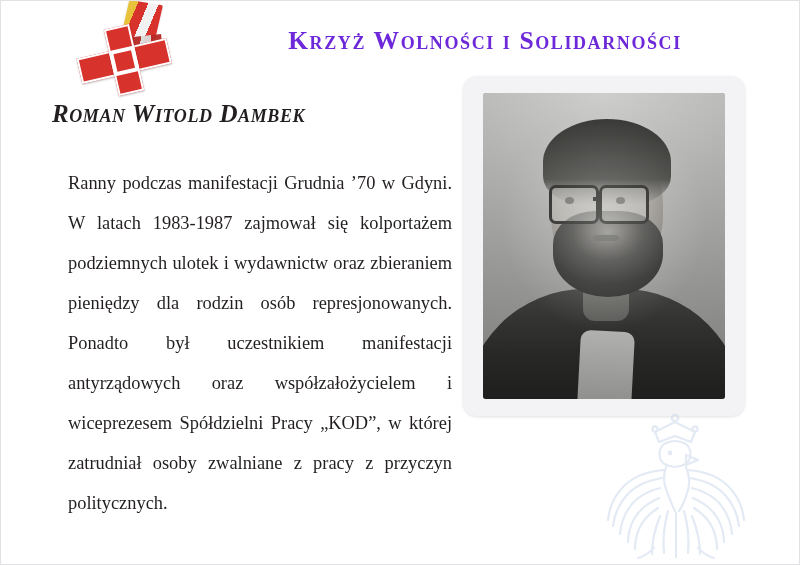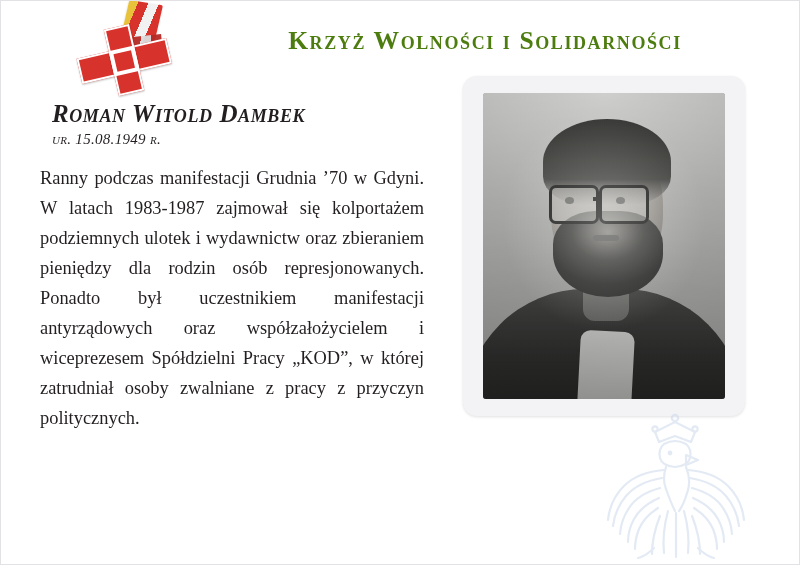--- a/index.html
+++ b/index.html
@@ -39,21 +39,21 @@
   }
   .header-title {
     position: absolute;
     left: 195px;
     top: 26px;
     width: 580px;
     text-align: center;
     font-family: "Liberation Serif", serif;
     font-size: 25.5px;
     letter-spacing: 1.6px;
-    color: #4d7c0f;
+    color: #6d28d9;
     font-variant: small-caps;
     font-weight: 600;
     white-space: nowrap;
   }
 
   
   .emblem {
     position: absolute;
     left: 52px;
     top: 2px;
@@ -156,26 +156,26 @@
     font-family: "Liberation Serif", serif;
     font-size: 15px;
     font-variant: small-caps;
     letter-spacing: 0.3px;
     color: #231f20;
   }
 
   
   .bio {
     position: absolute;
-    left: 40px;
+    left: 68px;
     top: 163px;
     width: 384px;
     font-family: "Liberation Serif", serif;
     font-size: 18.4px;
-    line-height: 30px;
+    line-height: 40px;
     color: #231f20;
     text-align: justify;
     text-justify: inter-word;
     hyphens: manual;
   }
 
   
   .photo-frame {
     position: absolute;
     left: 463px;
@@ -340,21 +340,20 @@
         <div class="cross-center"></div>
         <div class="cross-center-inner"></div>
       </div>
     </div>
 
     <div class="header-title">Krzyż Wolności i Solidarności</div>
   </div>
 
   <div class="name-block">
     <div class="person-name">Roman Witold Dambek</div>
-    <div class="person-birth">ur. 15.08.1949 r.</div>
   </div>
 
   <div class="bio">Ranny podczas manifestacji Grudnia ’70 w Gdyni. W latach 1983-1987 zajmował się kolportażem podziemnych ulotek i wydawnictw oraz zbieraniem pieniędzy dla rodzin osób represjonowanych. Ponadto był uczestnikiem manifestacji antyrządowych oraz współzałożycielem i wiceprezesem Spółdzielni Pracy „KOD”, w której zatrudniał osoby zwalniane z pracy z przyczyn politycznych.</div>
 
   <div class="photo-frame">
     <div class="photo-inner">
       <div class="ph-bg"></div>
       <div class="ph-shoulders"></div>
       <div class="ph-shirt"></div>
       <div class="ph-neck"></div>

